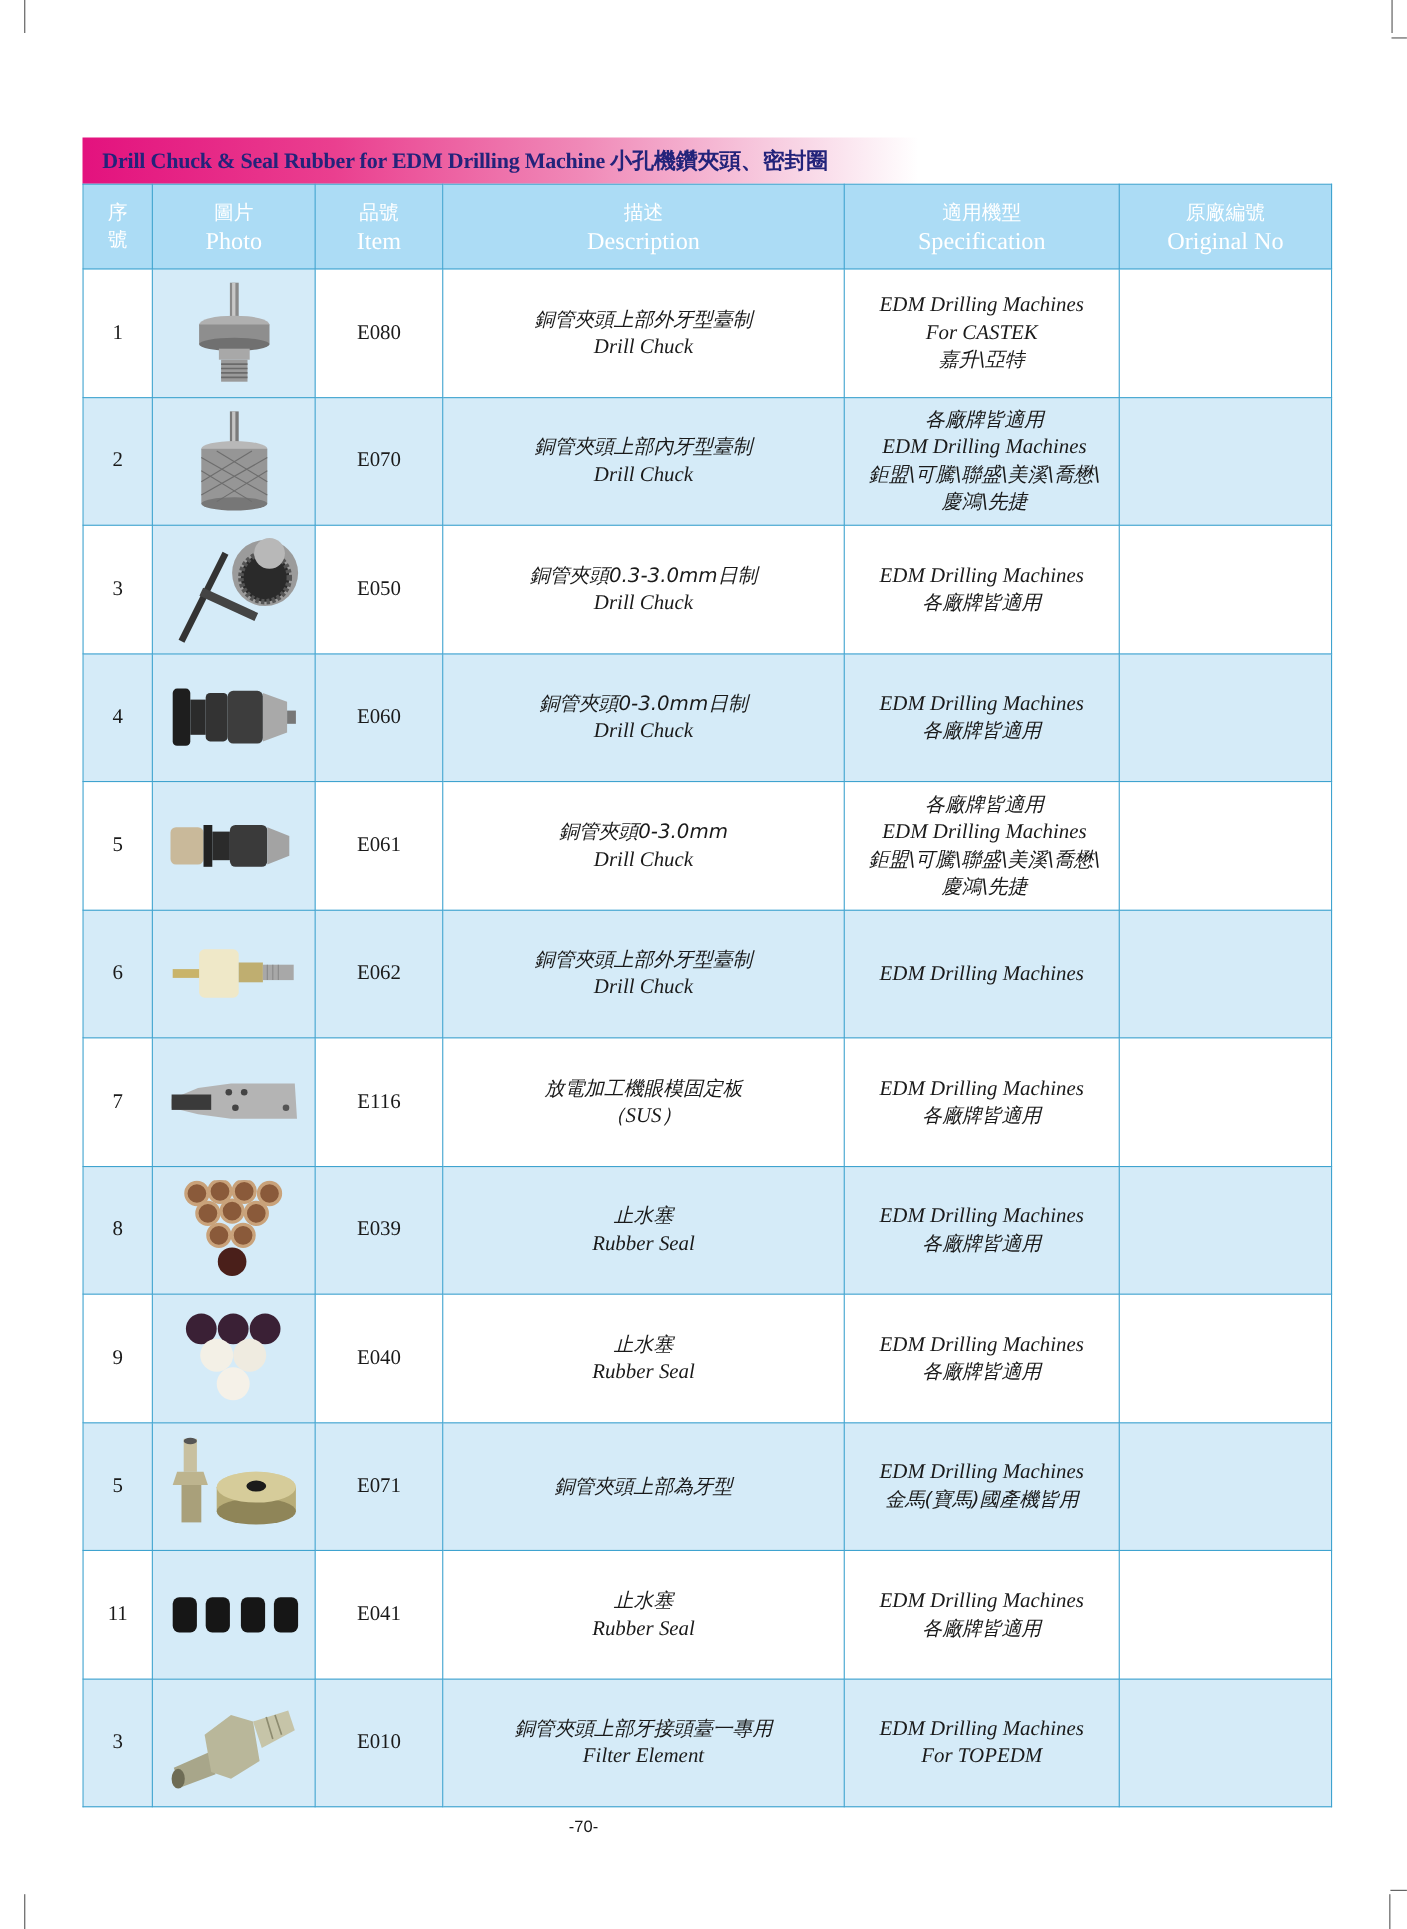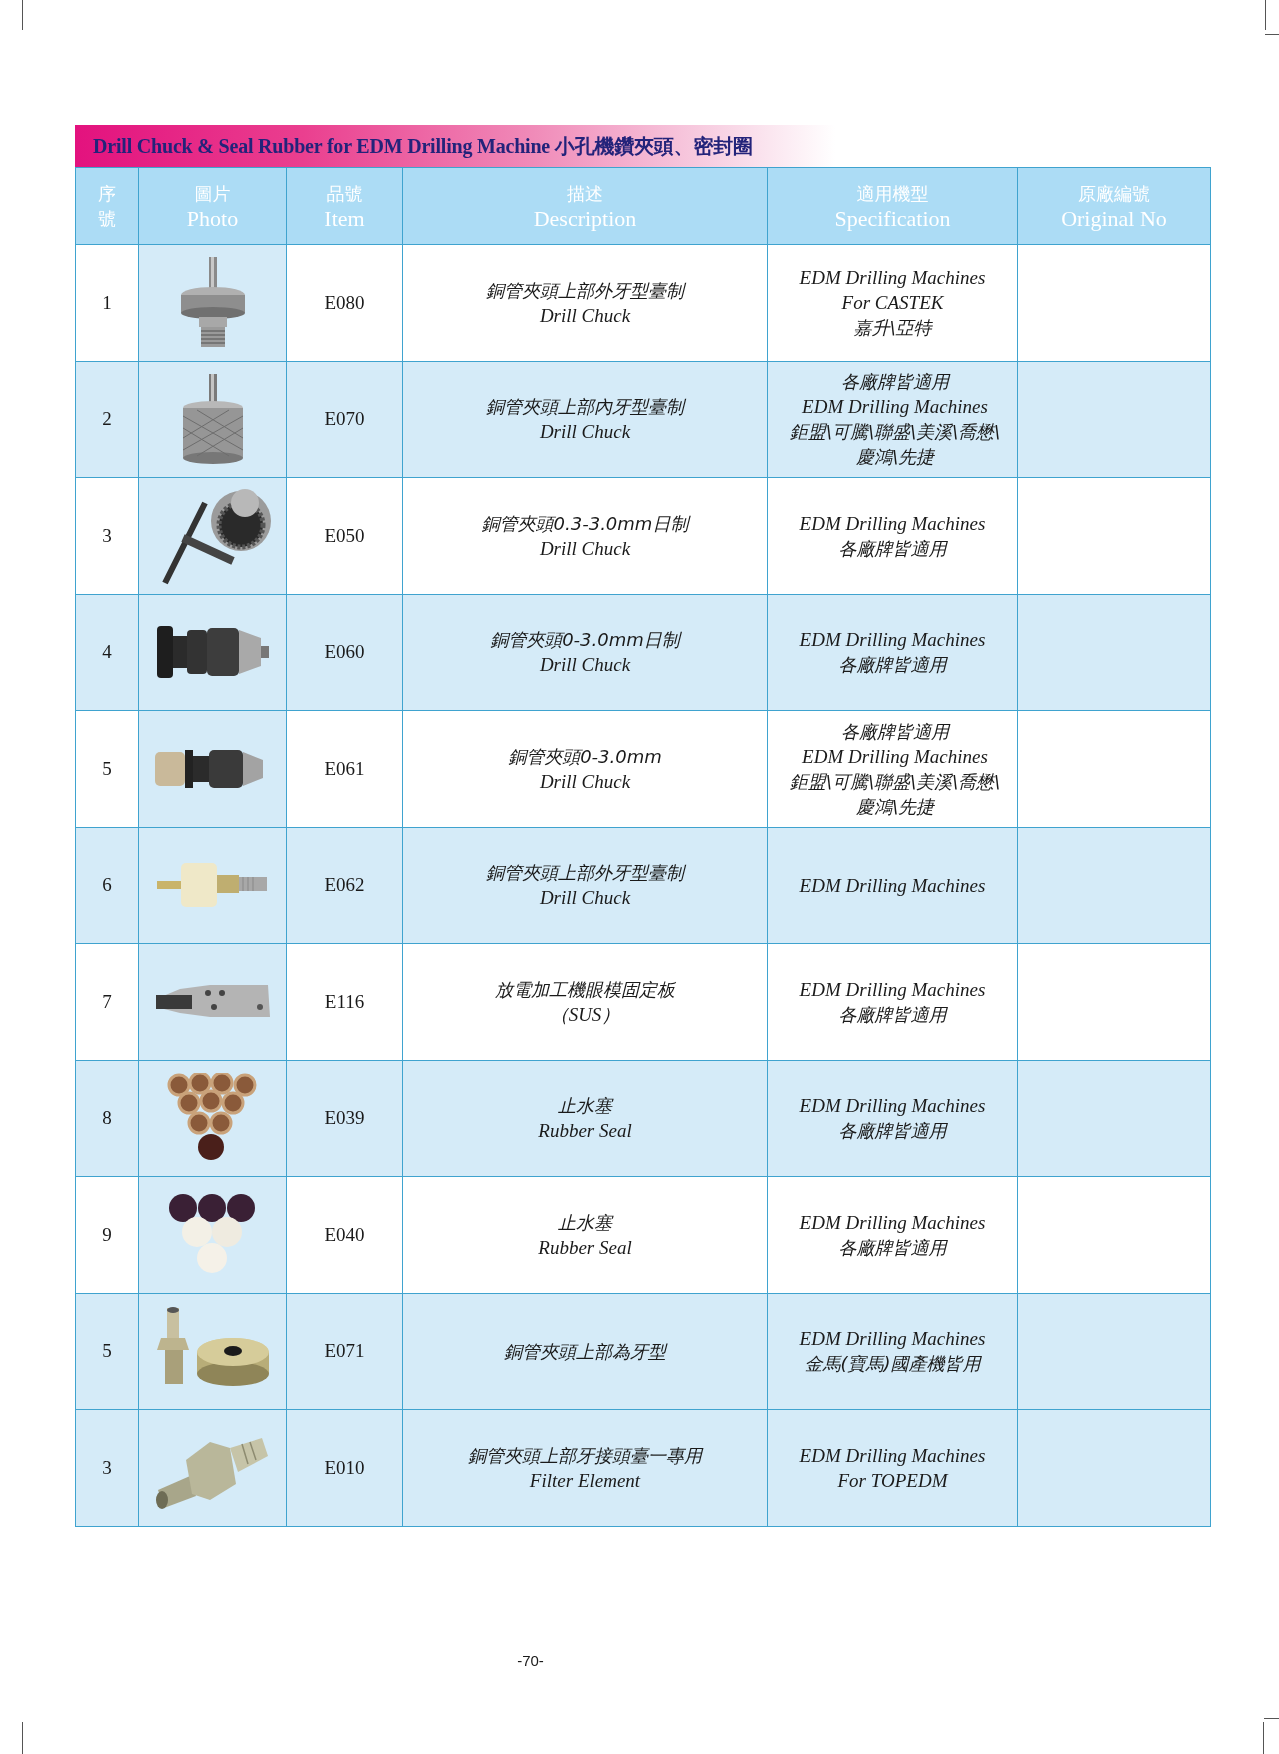--- a/index.html
+++ b/index.html
@@ -342,20 +342,43 @@
       <td class="desc">
           <span class="line cjk">銅管夾頭上部為牙型</span>
         </td>
       <td class="spec">
           <span class="line">EDM Drilling Machines</span>
           <span class="line cjk">金馬(寶馬)國產機皆用</span>
         </td>
       <td></td>
     </tr>
 
+    <tr class="white">
+      <td>11</td>
+      <td class="photo">
+        <svg width="120" height="40" viewBox="0 0 120 40">
+          <g fill="#161616">
+              <rect x="4" y="4" width="22" height="32" rx="6"></rect>
+              <rect x="34" y="4" width="22" height="32" rx="6"></rect>
+              <rect x="66" y="4" width="22" height="32" rx="6"></rect>
+              <rect x="96" y="4" width="22" height="32" rx="6"></rect>
+            </g>
+        </svg>
+      </td>
+      <td>E041</td>
+      <td class="desc">
+          <span class="line cjk">止水塞</span>
+          <span class="line">Rubber Seal</span>
+        </td>
+      <td class="spec">
+          <span class="line">EDM Drilling Machines</span>
+          <span class="line cjk">各廠牌皆適用</span>
+        </td>
+      <td></td>
+    </tr>
 
     <tr class="blue">
       <td>3</td>
       <td class="photo">
         <svg width="125" height="95" viewBox="0 0 125 95">
           <path d="M8 70 L40 56 L46 76 L14 88 Z" fill="#a8a68a"></path>
           <ellipse cx="12" cy="80" rx="6" ry="9" fill="#6e6c55"></ellipse>
           <path d="M36 40 L60 22 L80 28 L86 64 L60 80 L42 74 Z" fill="#b9b79a"></path>
           <path d="M80 28 L112 18 L118 36 L88 52 Z" fill="#c6c4a8"></path>
           <g stroke="#8d8b70" stroke-width="1.5">

